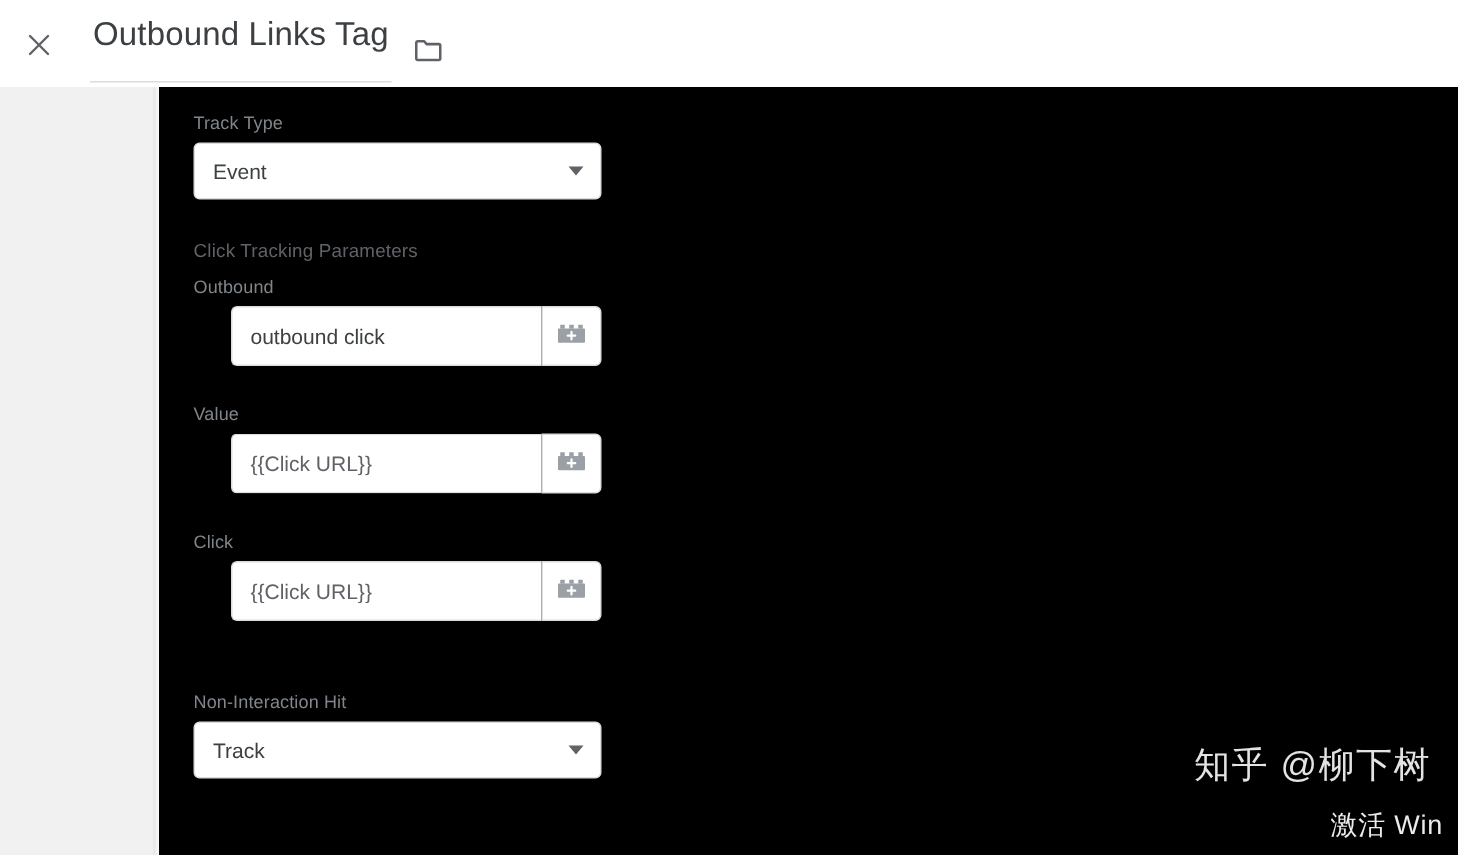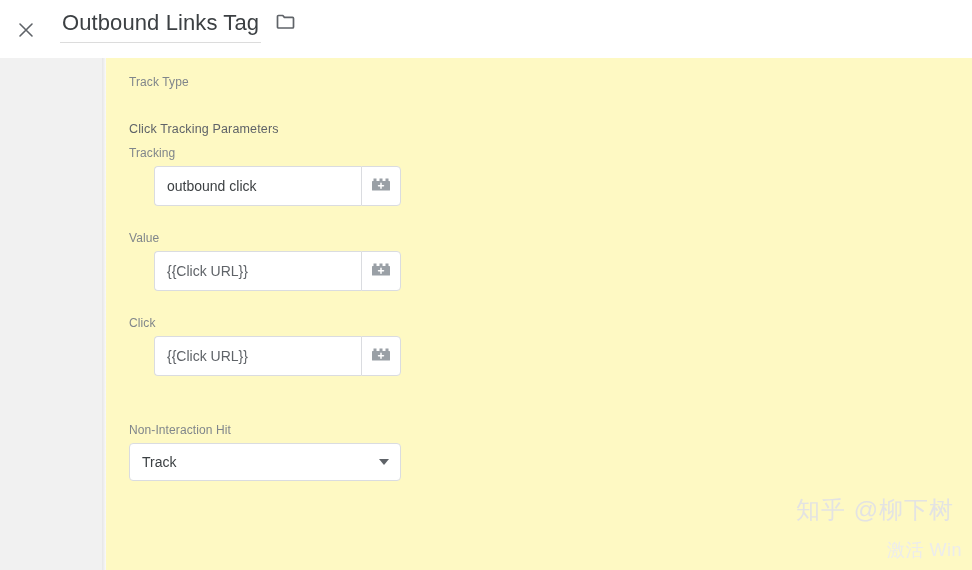--- a/index.html
+++ b/index.html
@@ -43,21 +43,21 @@
     position: absolute;
     left: 60px; top: 8px;
     display: flex;
     align-items: flex-end;
   }
   .doc-title {
     font-size: 22px;
     color: #3c4043;
     letter-spacing: 0.1px;
     line-height: 30px;
-    padding: 0 2px 4px 2px;
+    padding: 0 2px 16px 2px;
     border-bottom: 1px solid #dcdcdc;
     white-space: nowrap;
     cursor: text;
   }
   .folder-btn {
     margin-left: 12px;
     margin-bottom: 6px;
     width: 26px; height: 26px;
     display: flex; align-items: center; justify-content: center;
     cursor: pointer;
@@ -78,21 +78,21 @@
     height: 512px;
     background: linear-gradient(to right, rgba(0,0,0,0.10), rgba(0,0,0,0.0));
   }
 
   
   .content {
     position: absolute;
     top: 58px; left: 106px;
     width: 866px;
     height: 512px;
-    background: #fef9c3;
+    background: #000000;
     padding: 16px 0 0 23px;
   }
 
   .field-label {
     font-size: 12px;
     color: #80868b;
     line-height: 16px;
     margin-bottom: 5px;
     letter-spacing: 0.1px;
   }
@@ -224,28 +224,32 @@
     </div>
   </div>
 
   <div class="left-rail"></div>
   <div class="rail-shadow"></div>
 
   <div class="content">
 
     <div class="control-row">
       <div class="field-label">Track Type</div>
+      <div class="select-box">
+        <span class="select-value">Event</span>
+        <span class="caret"></span>
+      </div>
     </div>
 
     <div class="gap-lg"></div>
 
     <div class="section-label">Click Tracking Parameters</div>
 
     <div class="control-row">
-      <div class="field-label">Tracking</div>
+      <div class="field-label">Outbound</div>
       <div class="input-group">
         <input class="text-input" type="text" value="outbound click" style="">
         <button class="var-btn">
           <span>
             <svg width="20" height="16" viewBox="0 0 20 16" aria-hidden="true">
               <rect x="2.5" y="1.5" width="3" height="2.6" fill="#9aa0a6"></rect>
               <rect x="8.5" y="1.5" width="3" height="2.6" fill="#9aa0a6"></rect>
               <rect x="14.5" y="1.5" width="3" height="2.6" fill="#9aa0a6"></rect>
               <rect x="1" y="4" width="18" height="9.5" rx="0.6" fill="#9aa0a6"></rect>
               <path d="M10 6.3 v5 M7.5 8.8 h5" stroke="#ffffff" stroke-width="1.5" stroke-linecap="round"></path>

